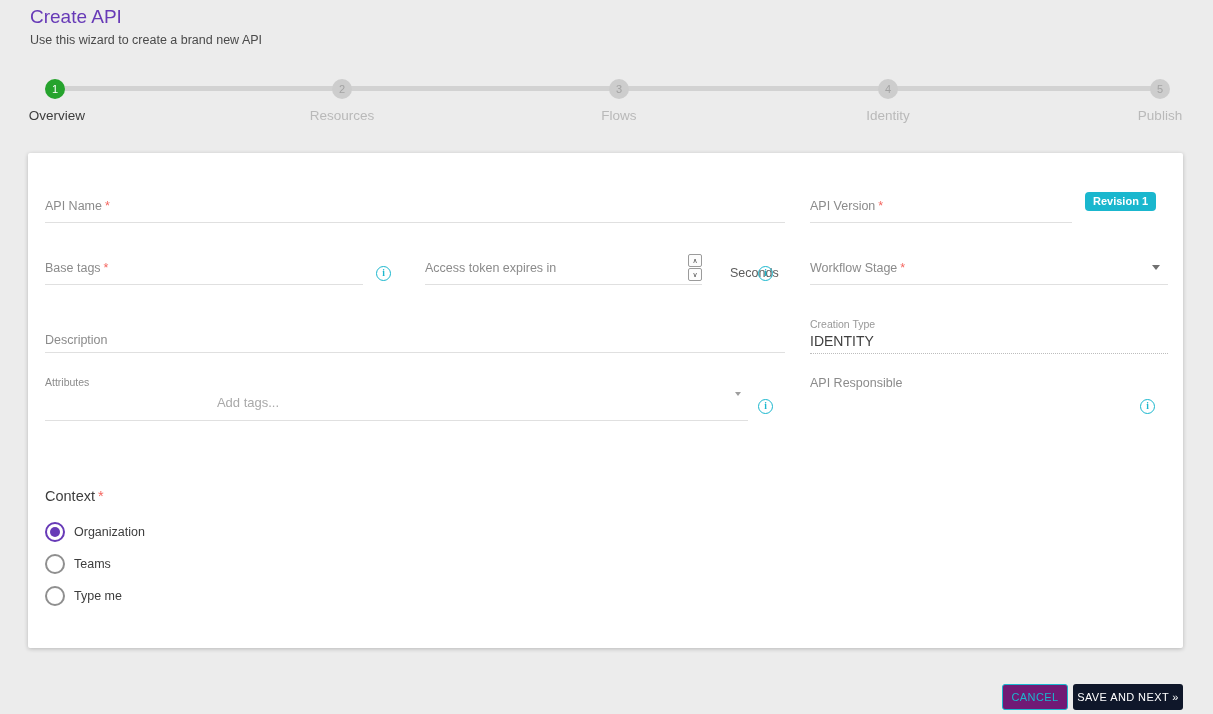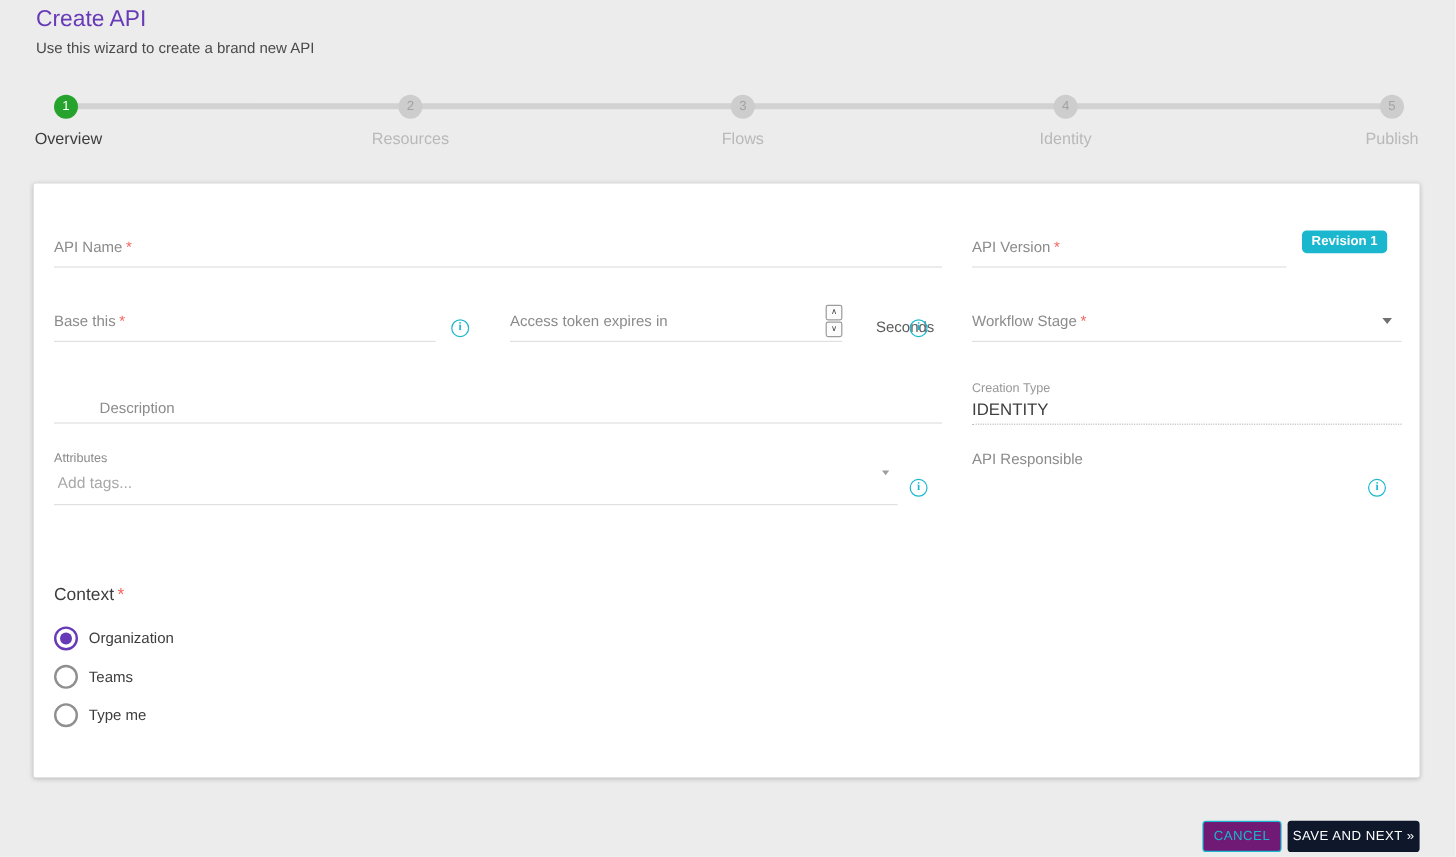--- a/index.html
+++ b/index.html
@@ -42,21 +42,21 @@
   .badge { position:absolute; left:1057px; top:39px; background:#1ab7ce; color:#ffffff;
            font-size:11px; font-weight:bold; padding:3px 8px 4px 8px; border-radius:4px; }
 
   .spin-btn { position:absolute; width:14px; height:13px; border:1px solid #9b9b9b; border-radius:2px;
               background:#fcfcfc; color:#3f3f3f; font-size:7px; text-align:center; line-height:11px; cursor:pointer; }
   .unit-text { position:absolute; font-size:12.5px; color:#5c5c5c; }
 
   .value-text { position:absolute; font-size:14px; color:#3f3f3f; }
 
   .tags-input { position:absolute; left:20px; top:242px; width:400px; border:none; outline:none;
-                font-size:13px; color:#3f3f3f; font-family:"Liberation Sans", sans-serif; background:transparent; }
+                font-size:13px; color:#3f3f3f; font-family:"Liberation Sans", sans-serif; background:transparent;text-align:center; }
   .tags-input::placeholder { color:#a9a9a9; }
 
   .section-label { position:absolute; left:17px; top:335px; font-size:14.5px; color:#3d3d3d; }
 
   .radio-row { position:absolute; left:17px; height:22px; display:flex; align-items:center; cursor:pointer; }
   .radio-outer { width:20px; height:20px; border:2px solid #8f8f8f; border-radius:50%;
                  display:inline-flex; align-items:center; justify-content:center; background:#fff; }
   .radio-outer.selected { border-color:#673ab7; }
   .radio-dot { width:10px; height:10px; border-radius:50%; background:#673ab7; }
   .radio-label { margin-left:9px; font-size:12.5px; color:#3d3d3d; }
@@ -96,42 +96,42 @@
     </div>
 
     <div>
       <span class="flabel" style="left:782px; top:46px;"><span>API Version</span><span class="req">*</span></span>
       <div class="uline" style="left:782px; top:69px; width:262px;"></div>
     </div>
 
     <div class="badge">Revision 1</div>
 
     <div>
-      <span class="flabel" style="left:17px; top:108px;"><span>Base this</span><span class="req">*</span></span>
+      <span class="flabel" style="left:17px; top:108px;"><span>Base tags</span><span class="req">*</span></span>
       <div class="uline" style="left:17px; top:131px; width:318px;"></div>
     </div>
     <div class="info-icon" style="left:348px; top:113px;">i</div>
 
     <div>
       <span class="flabel" style="left:397px; top:108px;">Access token expires in</span>
       <div class="uline" style="left:397px; top:131px; width:277px;"></div>
     </div>
     <div class="spin-btn" style="left:660px; top:101px;">∧</div>
     <div class="spin-btn" style="left:660px; top:115px;">∨</div>
     <span class="unit-text" style="left:677px; top:113px;margin-left:25px;">Seconds</span>
     <div class="info-icon" style="left:730px; top:113px;">i</div>
 
     <div>
       <span class="flabel" style="left:782px; top:108px;text-align:center;"><span>Workflow Stage</span><span class="req">*</span></span>
       <div class="caret" style="left:1124px; top:112px;"></div>
       <div class="uline" style="left:782px; top:131px; width:358px;"></div>
     </div>
 
     <div>
-      <span class="flabel" style="left:17px; top:180px;margin-left:38px;">Description</span>
+      <span class="flabel" style="left:17px; top:180px;">Description</span>
       <div class="uline" style="left:17px; top:199px; width:740px;"></div>
     </div>
 
     <div>
       <span class="small-label" style="left:782px; top:165px;">Creation Type</span>
       <span class="value-text" style="left:782px; top:180px;">IDENTITY</span>
       <div class="uline-dotted" style="left:782px; top:200px; width:358px;"></div>
     </div>
 
     <div>

